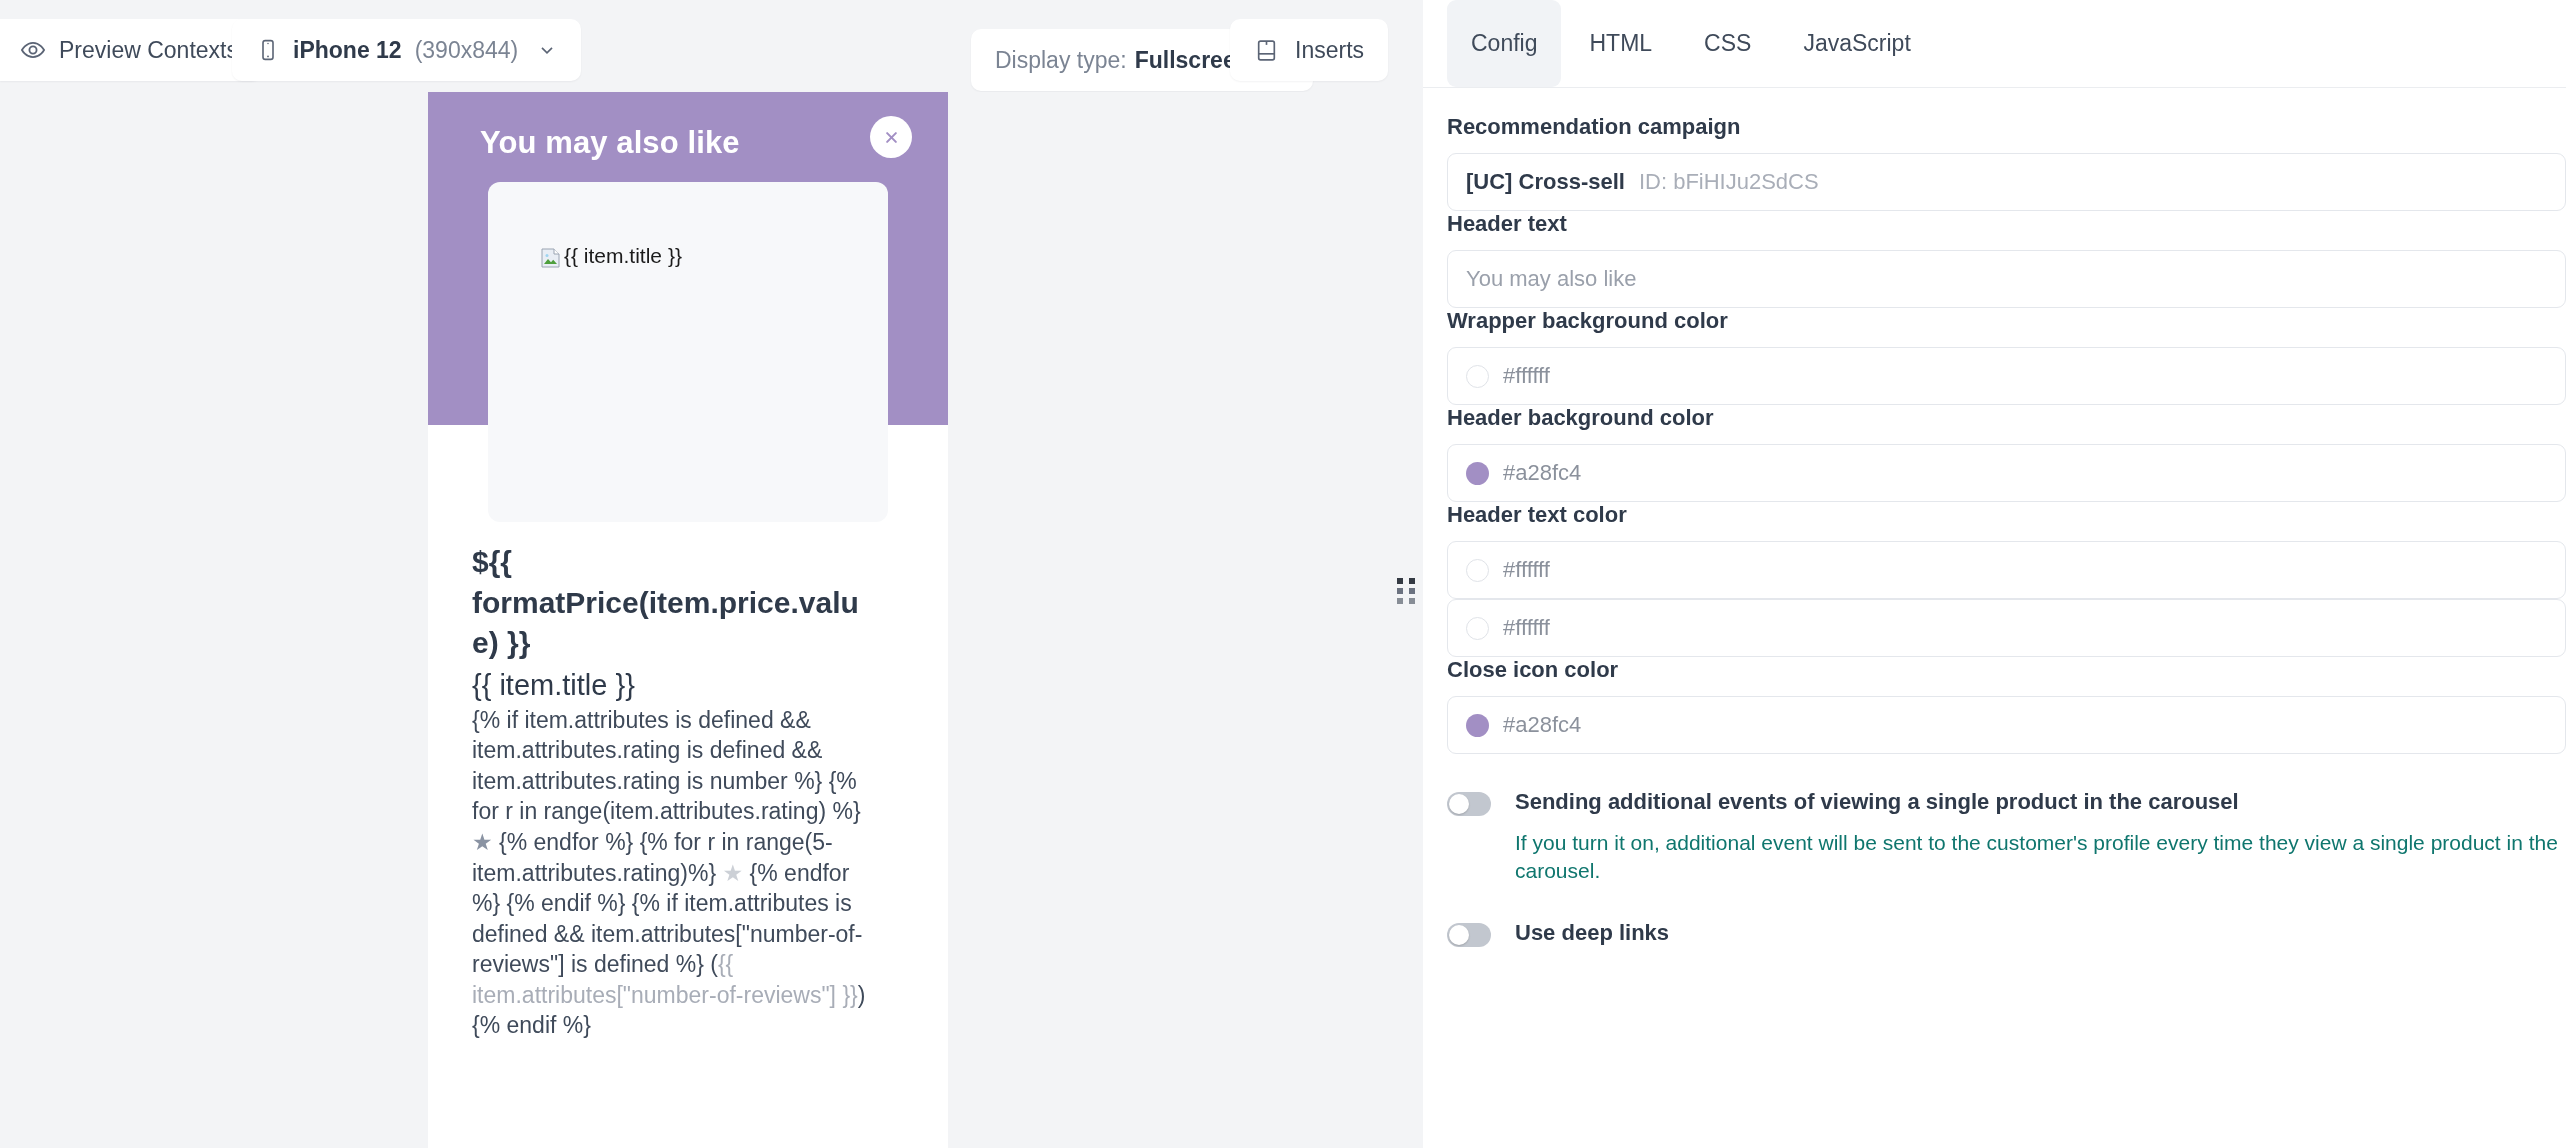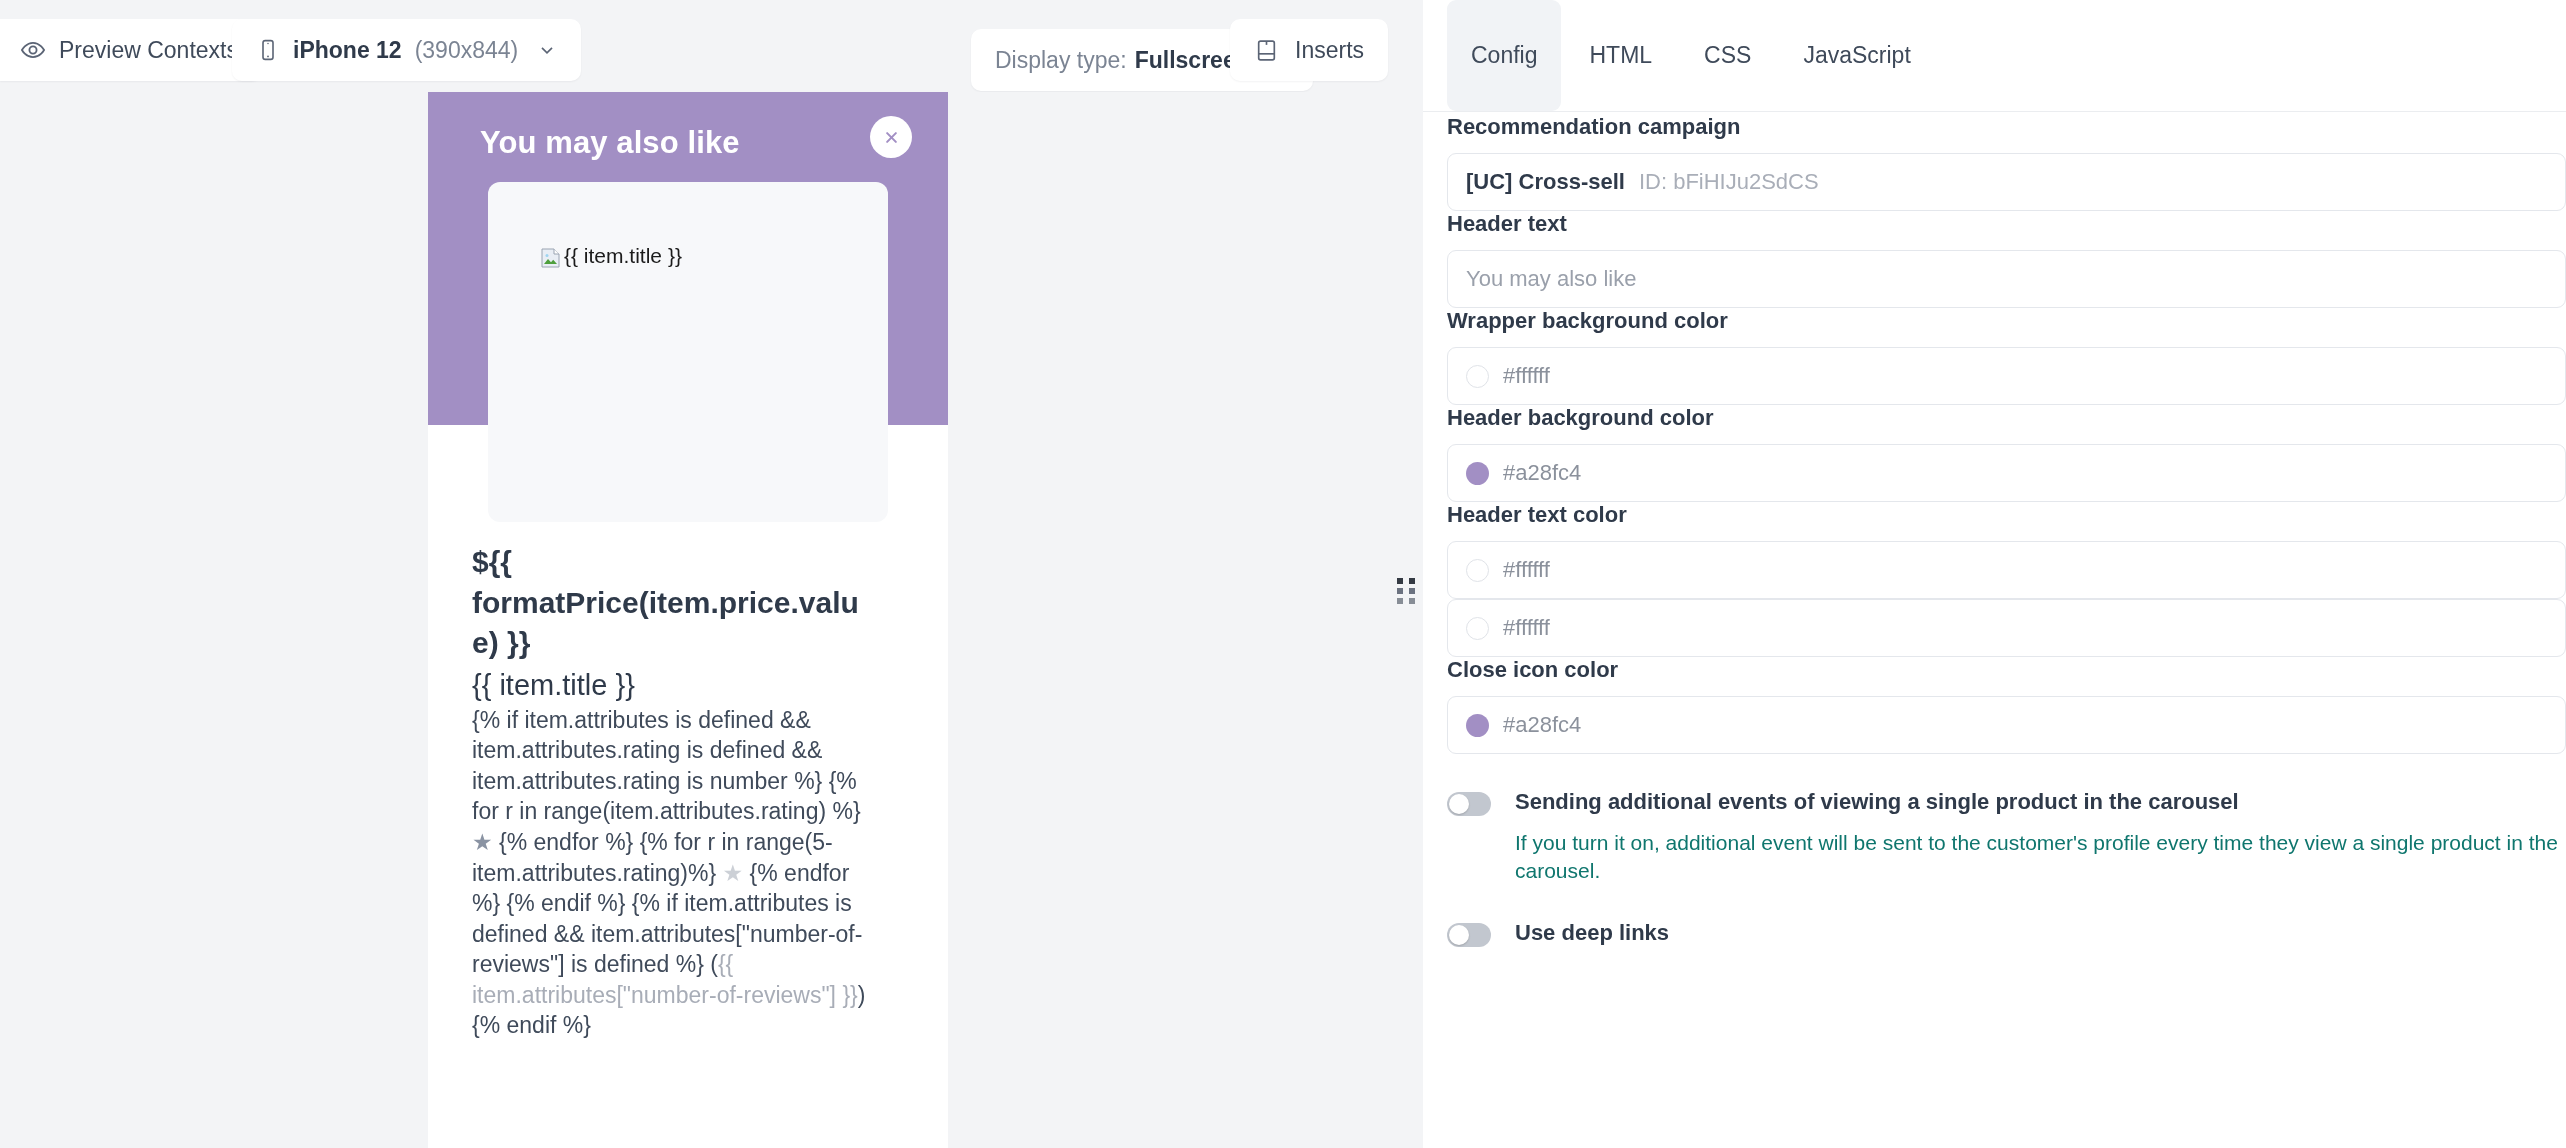--- a/index.html
+++ b/index.html
@@ -131,21 +131,21 @@
 
   
   .config-side {
     position: relative;
     width: 1143px; height: 1148px;
     background: #ffffff;
     flex: 0 0 1143px;
   }
   .tabs {
     position: relative;
-    height: 112px;
+    height: 88px;
     border-bottom: 1px solid #ebedf0;
     display: flex; 
     padding-left: 24px;
     gap: 4px;
   }
   .tab {
     font-size: 23px; color: #3f4a5a;
     padding: 13px 24px;
     border-radius: 9px;
     background: transparent;

